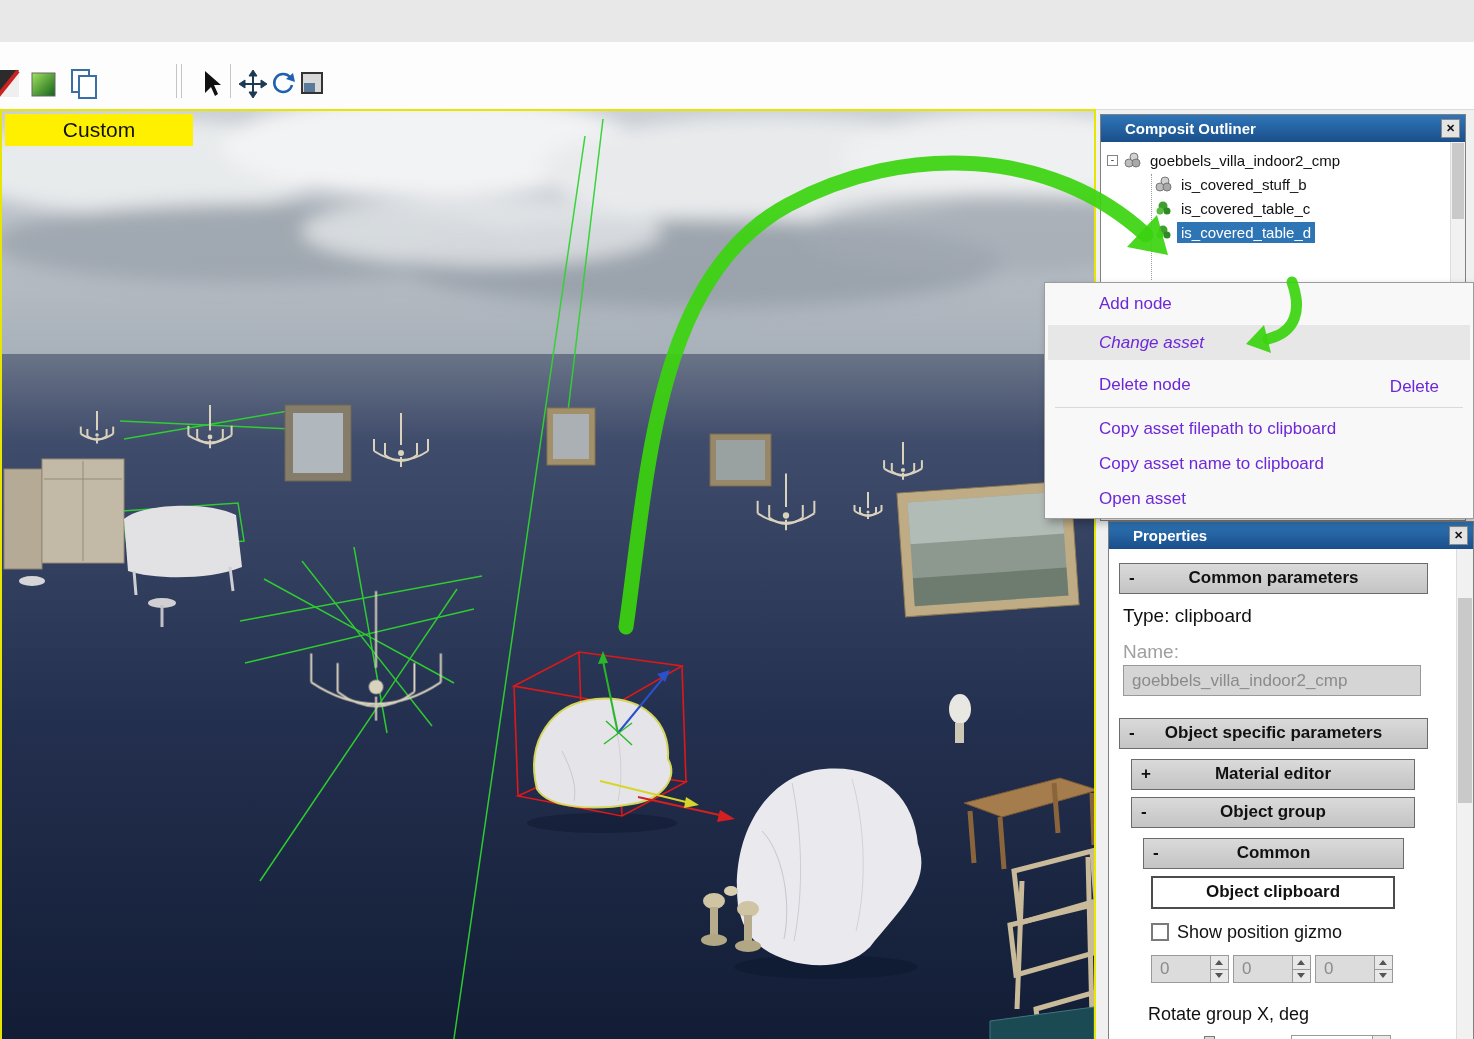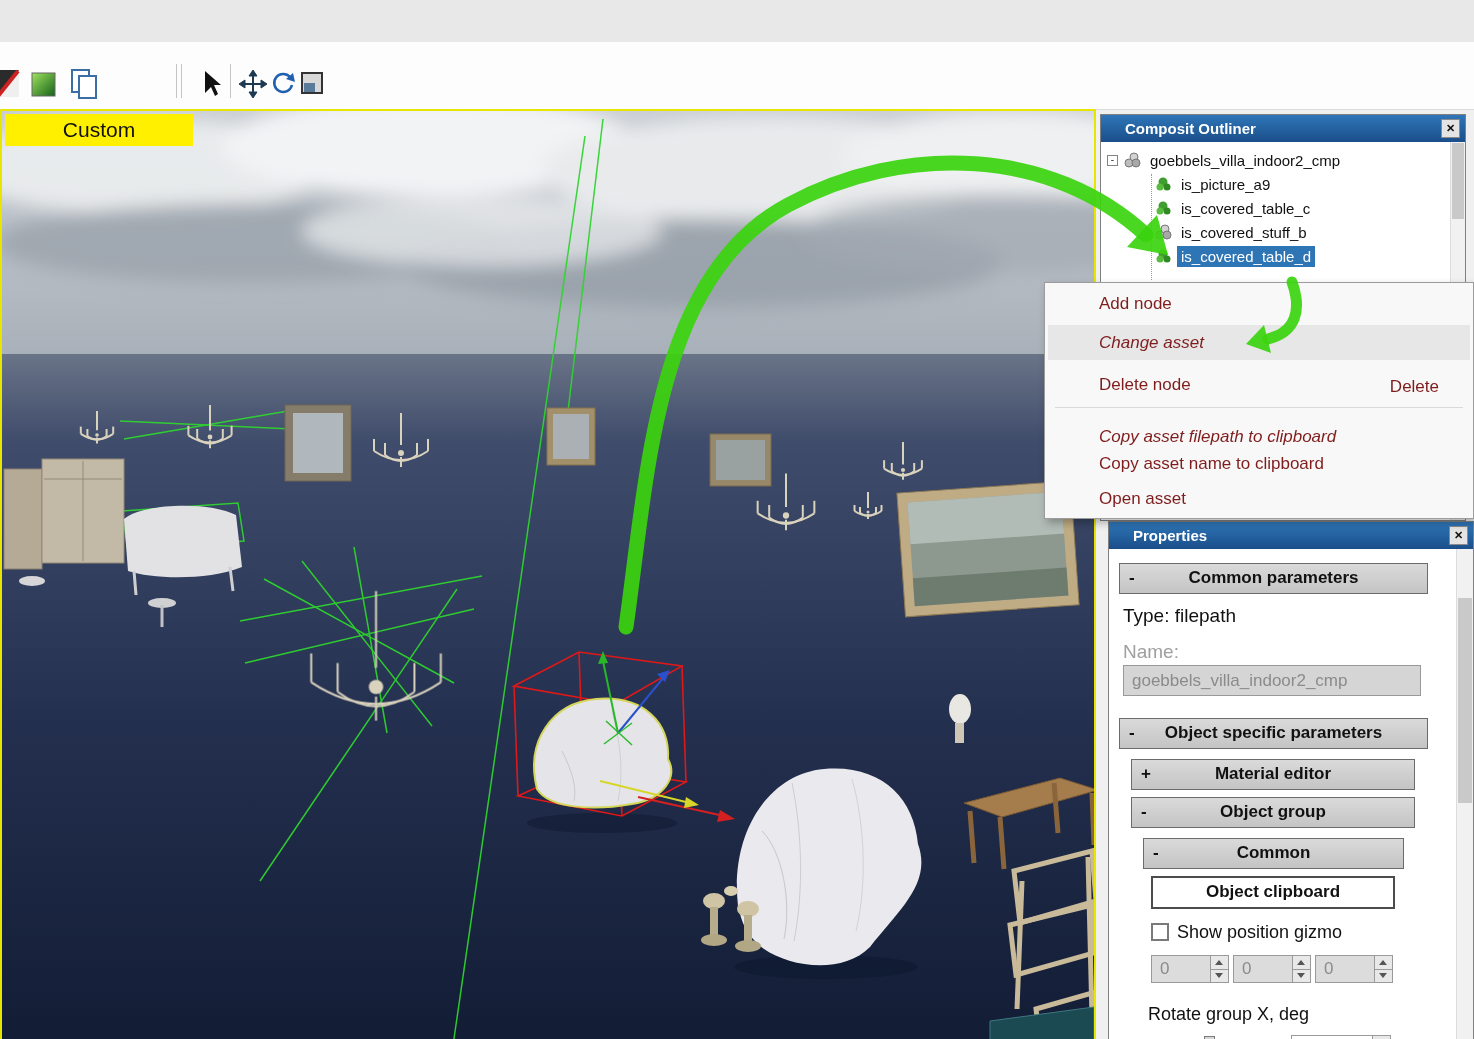--- a/index.html
+++ b/index.html
@@ -33,21 +33,21 @@
   .t-icon{width:17px;height:17px;margin-right:5px;flex:0 0 auto;}
   .t-label{padding:2px 4px;}
   .t-label.sel{background:#2e75b6;color:#fff;}
   .tree-vline{position:absolute;left:50px;top:32px;height:106px;border-left:1px dotted #9a9a9a;}
   .vscroll{position:absolute;top:27px;right:0;bottom:0;width:14px;background:#f1f1f1;border-left:1px solid #dcdcdc;}
   .vthumb{position:absolute;left:1px;right:1px;background:#c9c9c9;}
   
   .context-menu{position:absolute;left:1044px;top:240px;width:430px;height:237px;background:#f8f8f8;
                 border:1px solid #9c9c9c;box-shadow:3px 4px 8px rgba(0,0,0,.28);z-index:50;box-sizing:border-box;}
   .menu-row{position:absolute;left:3px;right:3px;height:35px;line-height:35px;padding-left:51px;
-            font-size:17px;color:#7f1d1d;box-sizing:border-box;}
+            font-size:17px;color:#6d28d9;box-sizing:border-box;}
   .menu-row.hovered{background:#e7e7e7;}
   .menu-shortcut{position:absolute;right:31px;top:2px;}
   .menu-sep{position:absolute;left:10px;right:10px;top:124px;border-top:1px solid #d9d9d9;}
   
   .prop-header{position:absolute;height:31px;background:linear-gradient(#dadada,#c4c4c4);
                border:1px solid #6b6b6b;box-sizing:border-box;text-align:center;font-weight:bold;
                font-size:17px;line-height:28px;color:#111;}
   .ph-toggle{position:absolute;left:9px;top:0;font-weight:bold;}
   .prop-text{position:absolute;font-size:19px;color:#111;white-space:nowrap;}
   .muted{color:#9f9f9f;}
@@ -321,74 +321,64 @@
               <circle cx="5" cy="11" r="4" fill="#bdbdbd" stroke="#777"></circle>
               <circle cx="10" cy="5" r="4" fill="#d2d2d2" stroke="#777"></circle>
               <circle cx="12" cy="11" r="4" fill="#a8a8a8" stroke="#777"></circle>
             </svg>
         </span>
         <span class="t-label">goebbels_villa_indoor2_cmp</span>
       </div>
       <div class="tree-row child">
         <span class="t-icon">
           <svg width="17" height="17">
-              <circle cx="8" cy="6" r="4.5" fill="#3f9e2f"></circle>
-              <circle cx="5" cy="11" r="3.5" fill="#58bb3f"></circle>
-              <circle cx="12" cy="11" r="3.5" fill="#2f8a24"></circle>
-            </svg>
-        </span>
-        <span class="t-label">is_picture_a9</span>
-      </div>
-      <div class="tree-row child">
-        <span class="t-icon">
-          <svg width="17" height="17">
-              <circle cx="8" cy="6" r="4.5" fill="#3f9e2f"></circle>
-              <circle cx="5" cy="11" r="3.5" fill="#58bb3f"></circle>
-              <circle cx="12" cy="11" r="3.5" fill="#2f8a24"></circle>
-            </svg>
-        </span>
-        <span class="t-label">is_covered_table_c</span>
-      </div>
-      <div class="tree-row child">
-        <span class="t-icon">
-          <svg width="17" height="17">
               <circle cx="5" cy="11" r="4" fill="#bdbdbd" stroke="#777"></circle>
               <circle cx="10" cy="5" r="4" fill="#d2d2d2" stroke="#777"></circle>
               <circle cx="12" cy="11" r="4" fill="#a8a8a8" stroke="#777"></circle>
             </svg>
         </span>
         <span class="t-label">is_covered_stuff_b</span>
       </div>
       <div class="tree-row child">
         <span class="t-icon">
           <svg width="17" height="17">
               <circle cx="8" cy="6" r="4.5" fill="#3f9e2f"></circle>
               <circle cx="5" cy="11" r="3.5" fill="#58bb3f"></circle>
               <circle cx="12" cy="11" r="3.5" fill="#2f8a24"></circle>
             </svg>
         </span>
+        <span class="t-label">is_covered_table_c</span>
+      </div>
+      <div class="tree-row child">
+        <span class="t-icon">
+          <svg width="17" height="17">
+              <circle cx="8" cy="6" r="4.5" fill="#3f9e2f"></circle>
+              <circle cx="5" cy="11" r="3.5" fill="#58bb3f"></circle>
+              <circle cx="12" cy="11" r="3.5" fill="#2f8a24"></circle>
+            </svg>
+        </span>
         <span class="t-label sel">is_covered_table_d</span>
       </div>
     </div>
     <div class="vscroll">
       <div class="vthumb" style="top:1px;height:76px;"></div>
     </div>
   </div>
 
   <div class="panel" style="left:1108px;top:479px;width:366px;height:560px;">
     <div class="titlebar">
       <span>Properties</span>
       <span class="close-btn">✕</span>
     </div>
 
     <div class="prop-header" style="left:10px;top:41px;width:309px;">
       <span class="ph-toggle">-</span>
       <span>Common parameters</span>
     </div>
-    <div class="prop-text" style="left:14px;top:83px;">Type: filepath</div>
+    <div class="prop-text" style="left:14px;top:83px;">Type: clipboard</div>
     <div class="prop-text muted" style="left:14px;top:119px;">Name:</div>
     <div class="name-input" style="left:14px;top:143px;width:298px;">goebbels_villa_indoor2_cmp</div>
 
     <div class="prop-header" style="left:10px;top:196px;width:309px;">
       <span class="ph-toggle">-</span>
       <span>Object specific parameters</span>
     </div>
     <div class="prop-header" style="left:22px;top:237px;width:284px;">
       <span class="ph-toggle">+</span>
       <span>Material editor</span>
@@ -451,21 +441,21 @@
       <span>Add node</span>
     </div>
     <div class="menu-row hovered" style="top:42px;font-style:italic;">
       <span>Change asset</span>
     </div>
     <div class="menu-row" style="top:84px;">
       <span>Delete node</span>
       <span class="menu-shortcut">Delete</span>
     </div>
     <div class="menu-sep"></div>
-    <div class="menu-row" style="top:136px;font-style:italic;">
+    <div class="menu-row" style="top:128px;">
       <span>Copy asset filepath to clipboard</span>
     </div>
     <div class="menu-row" style="top:163px;">
       <span>Copy asset name to clipboard</span>
     </div>
     <div class="menu-row" style="top:198px;">
       <span>Open asset</span>
     </div>
   </div>
 

